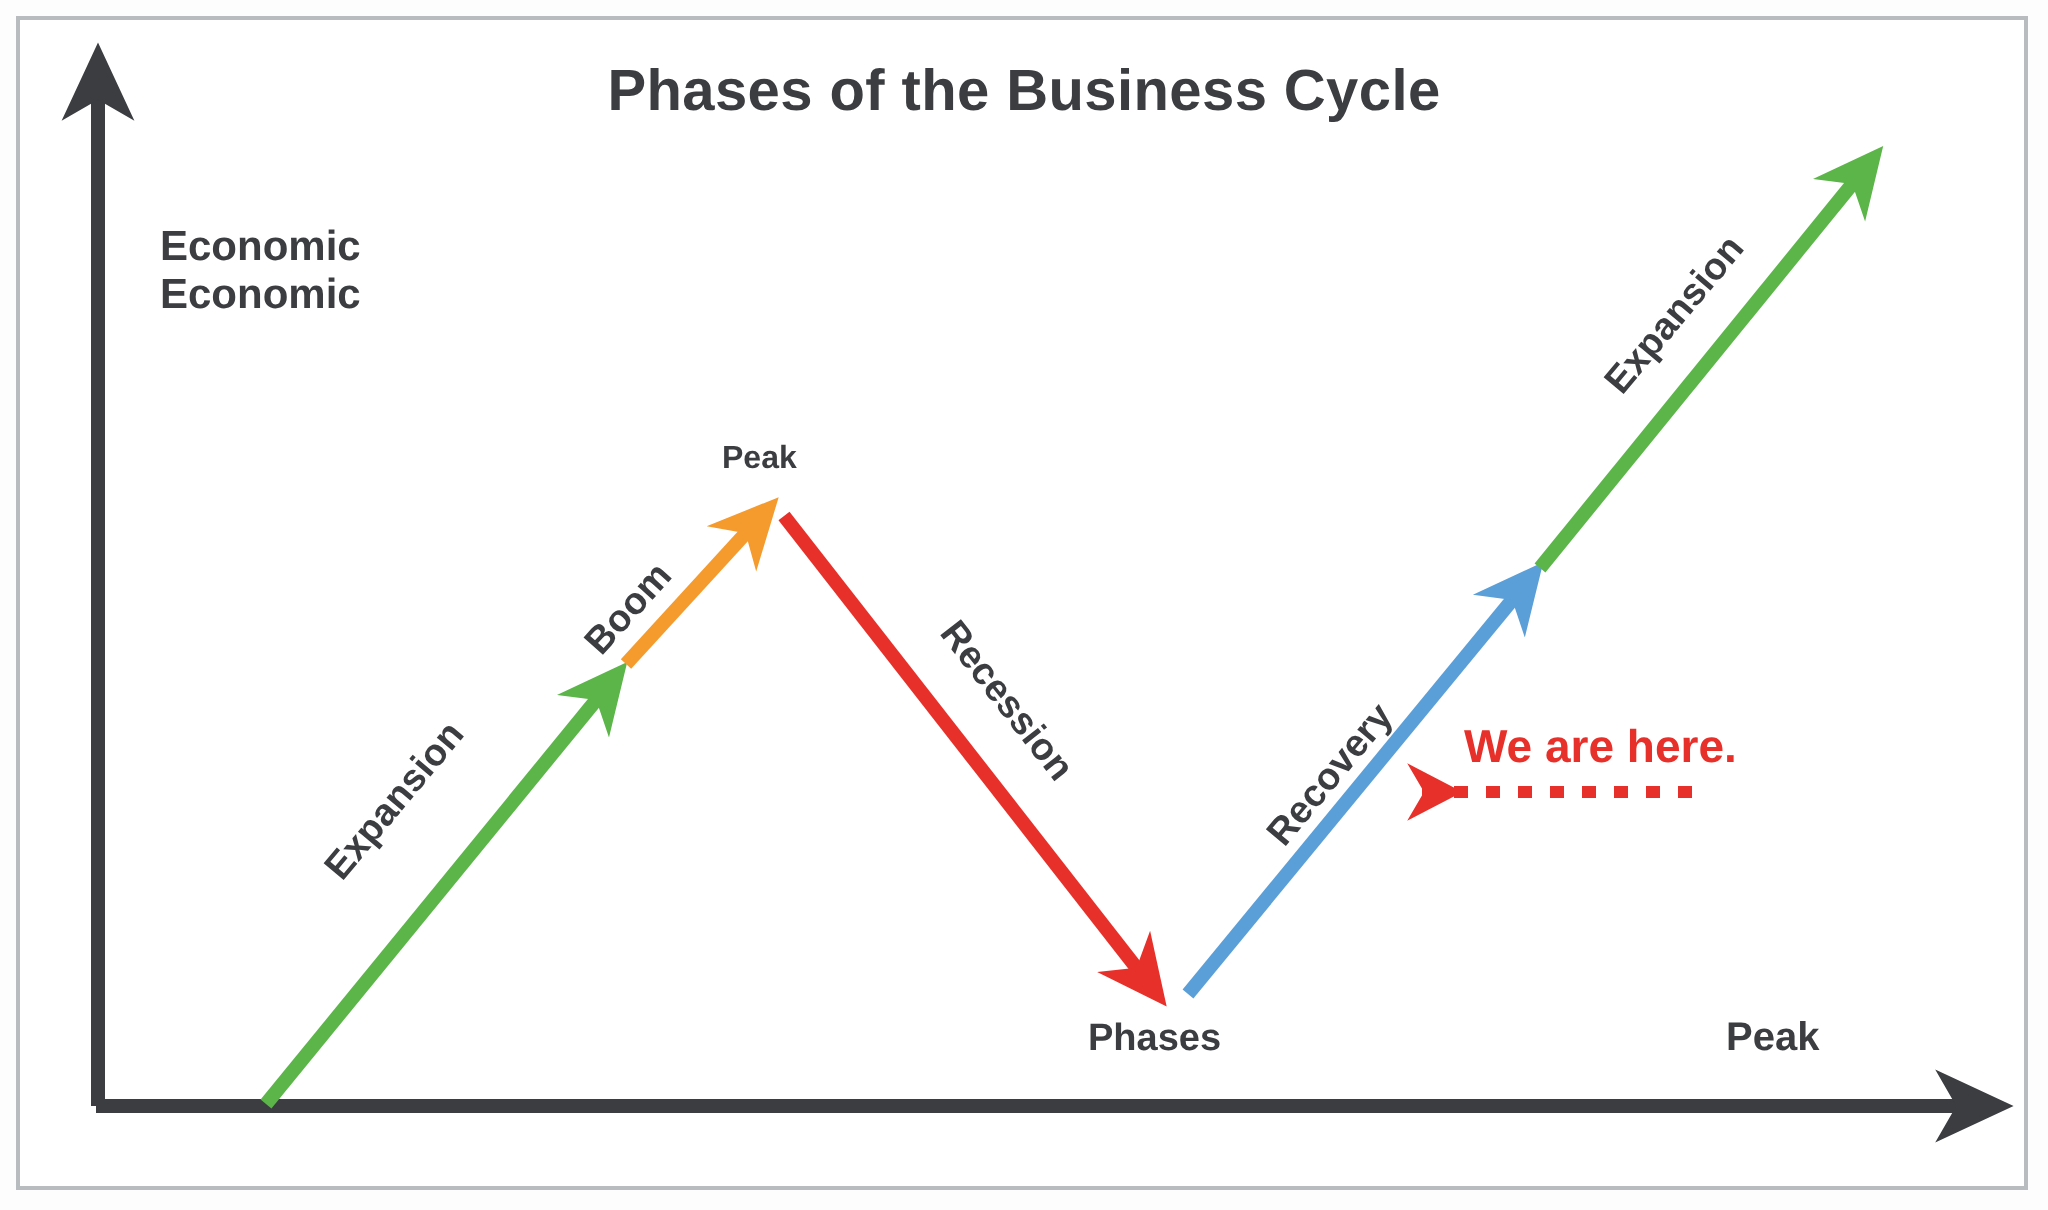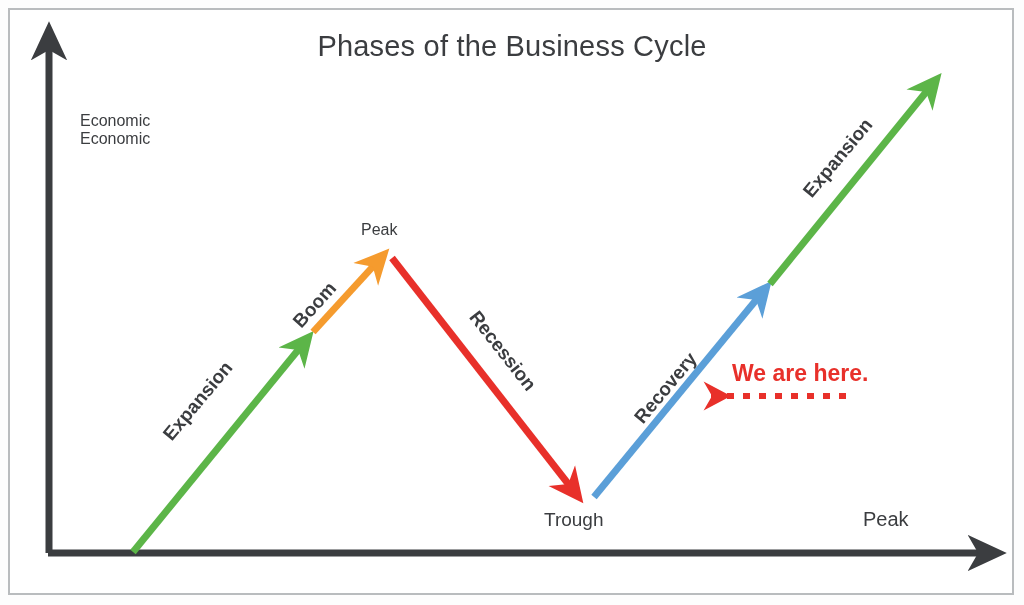--- a/index.html
+++ b/index.html
@@ -28,36 +28,36 @@
   #diagram-svg {
     position: absolute;
     left: 0;
     top: 0;
     width: 1024px;
     height: 605px;
   }
   .lbl {
     position: absolute;
     color: #3b3d40;
-    font-weight: normal;
+    font-weight: bold;
     white-space: nowrap;
     line-height: 1.15;
   }
   #chart-title {
     left: 0;
     top: 30px;
     width: 1024px;
     text-align: center;
     font-size: 29px;
     letter-spacing: 0.2px;
   }
   #y-axis-label {
     left: 80px;
     top: 112px;
-    font-size: 16px;
+    font-size: 21px;
   }
   #x-axis-label {
     left: 863px;
     top: 508px;
     font-size: 20px;
   }
   #peak-label {
     left: 361px;
     top: 221px;
     font-size: 16px;
@@ -159,21 +159,21 @@
 
   <div class="lbl" id="y-axis-label">
     <span>Economic</span><br>
     <span>Economic</span>
   </div>
 
   <div class="lbl" id="x-axis-label">Peak</div>
 
   <div class="lbl" id="peak-label">Peak</div>
 
-  <div class="lbl" id="trough-label">Trough</div>
+  <div class="lbl" id="trough-label">Phases</div>
 
   <div class="phase-label" id="label-expansion-1">Expansion</div>
 
   <div class="phase-label" id="label-boom">Boom</div>
 
   <div class="phase-label" id="label-recession">Recession</div>
 
   <div class="phase-label" id="label-recovery">Recovery</div>
 
   <div class="phase-label" id="label-expansion-2">Expansion</div>

